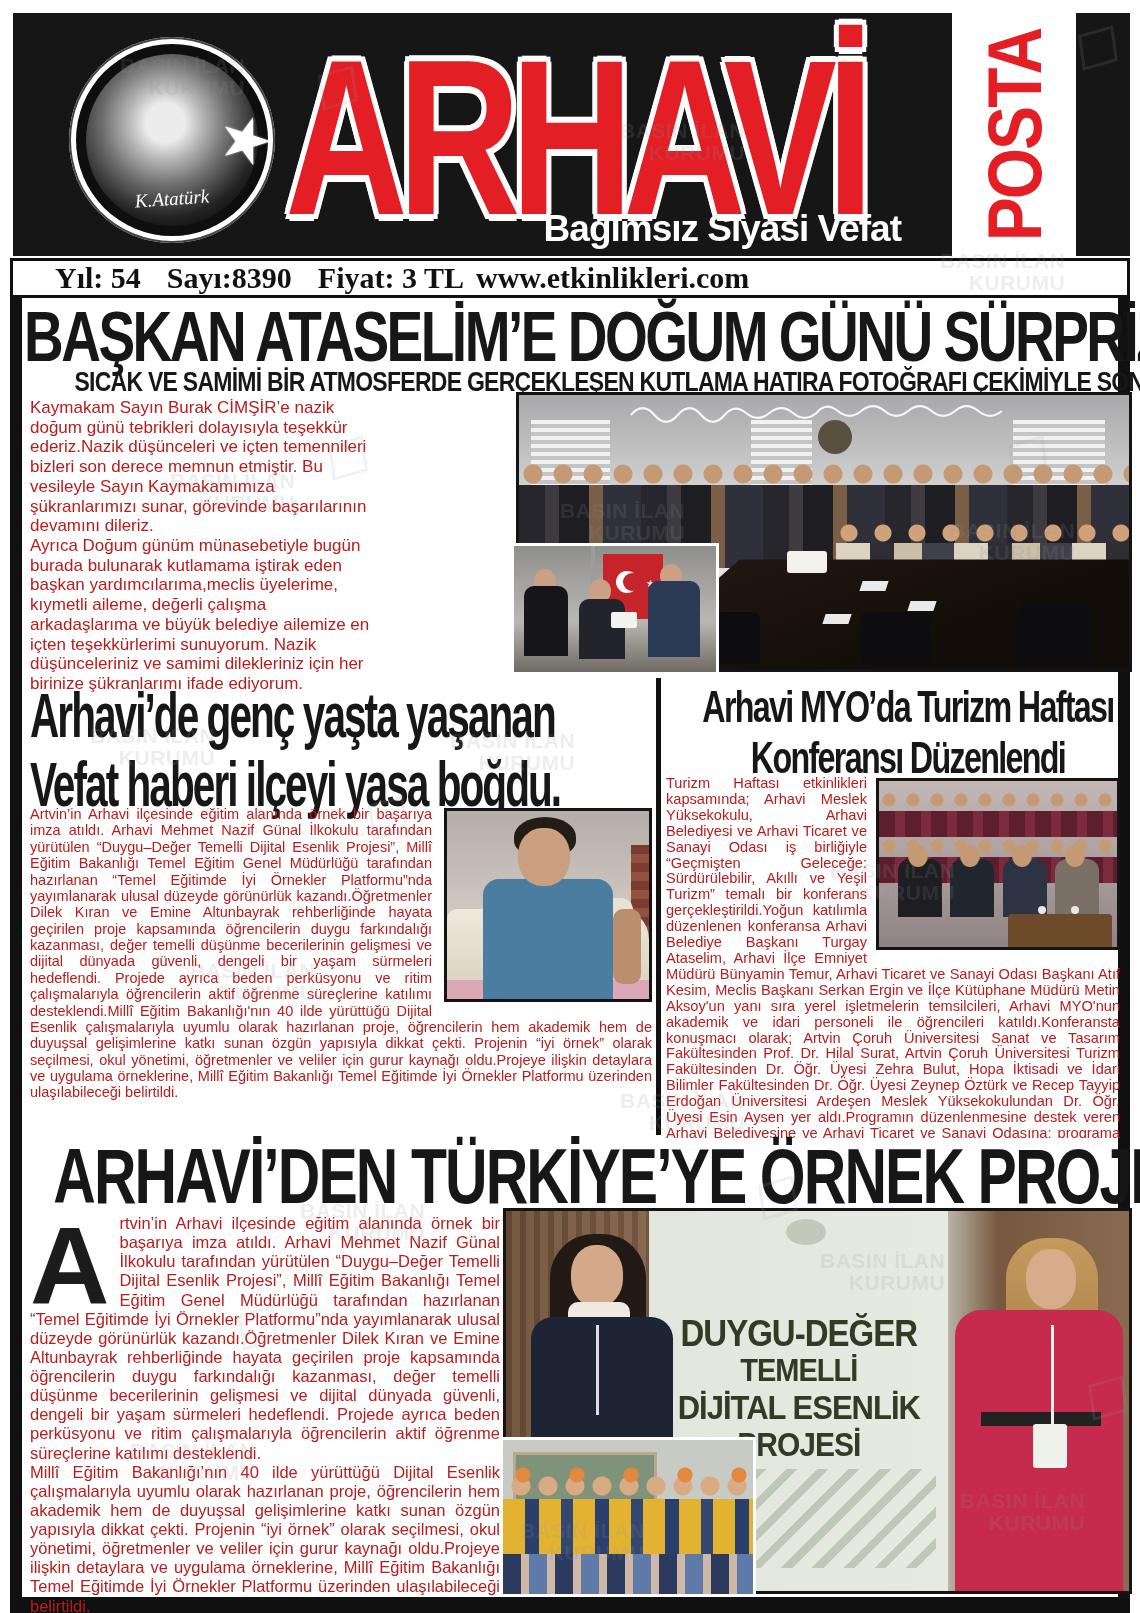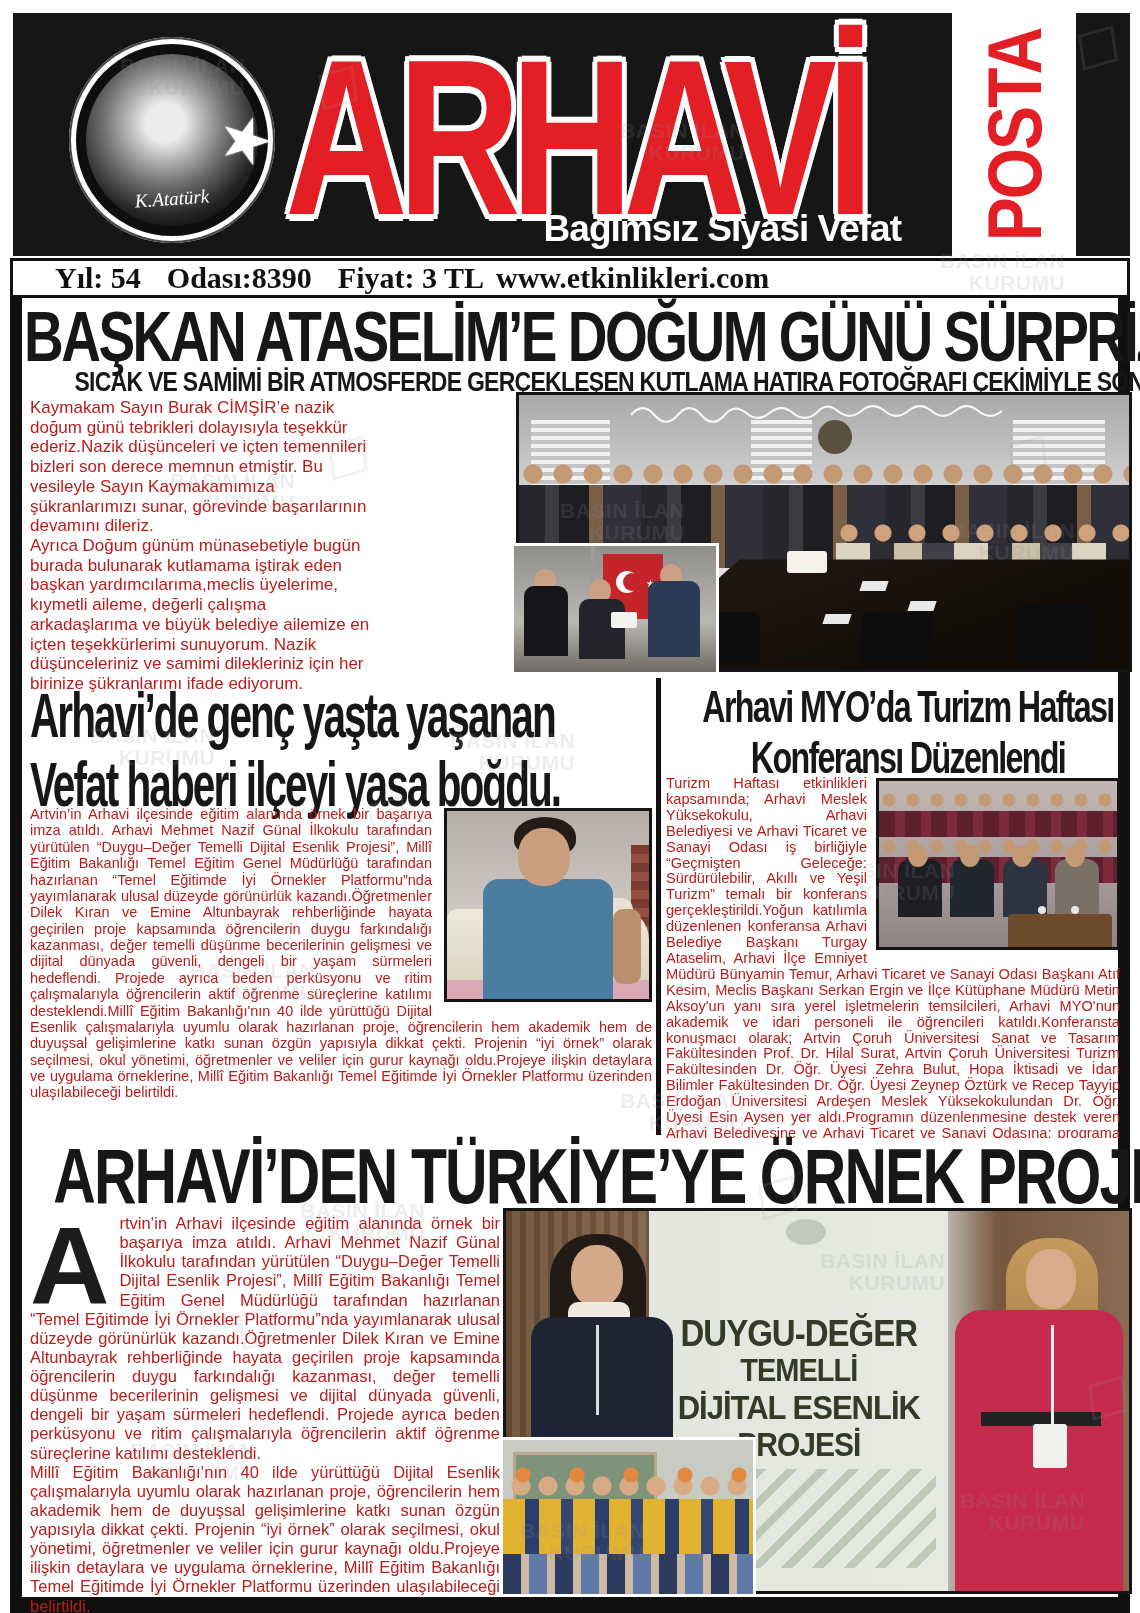--- a/index.html
+++ b/index.html
@@ -198,21 +198,21 @@
   </div>
   <div class="edition-strip">
     <span>POSTA</span>
   </div>
   <div class="right-bar"></div>
 
   <div class="dateline">
       <span class="sep"></span>
     <span>Yıl: 54</span>
       <span class="sep"></span>
-    <span>Odası:8390</span>
+    <span>Sayı:8390</span>
       <span class="sep"></span>
     <span>Fiyat: 3 TL</span>
       <span class="sep-s"></span>
     <span>www.etkinlikleri.com</span>
   </div>
 
   <div class="bar-left"></div>
   <div class="bar-right"></div>
   <div class="bar-bottom"></div>
 

